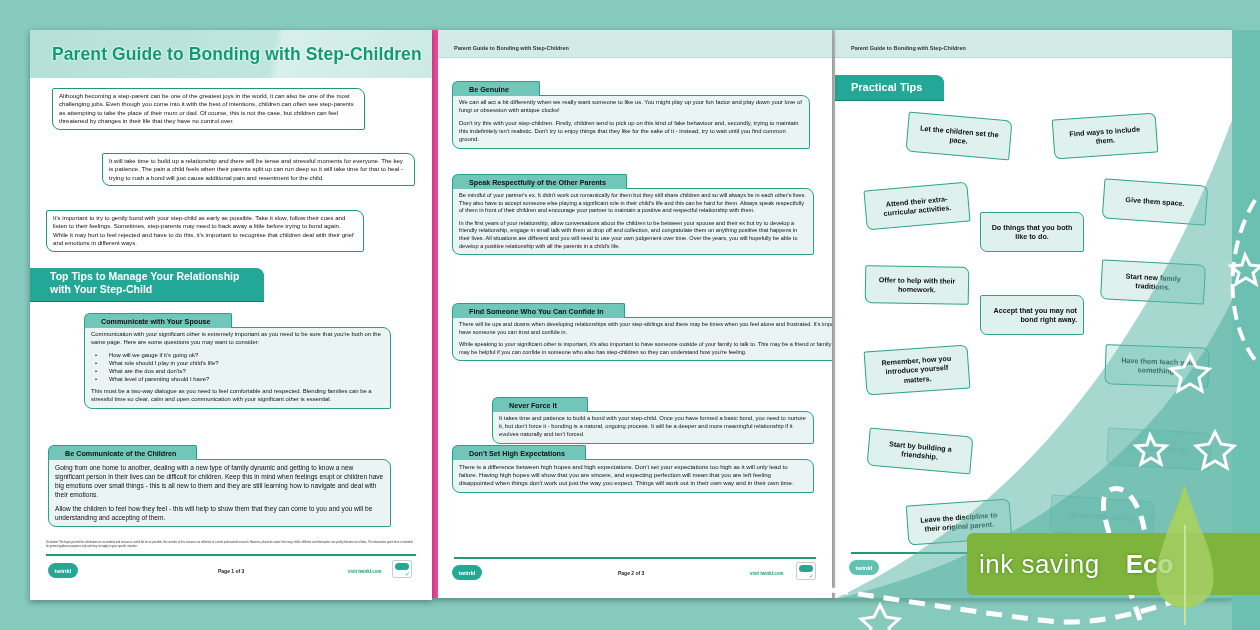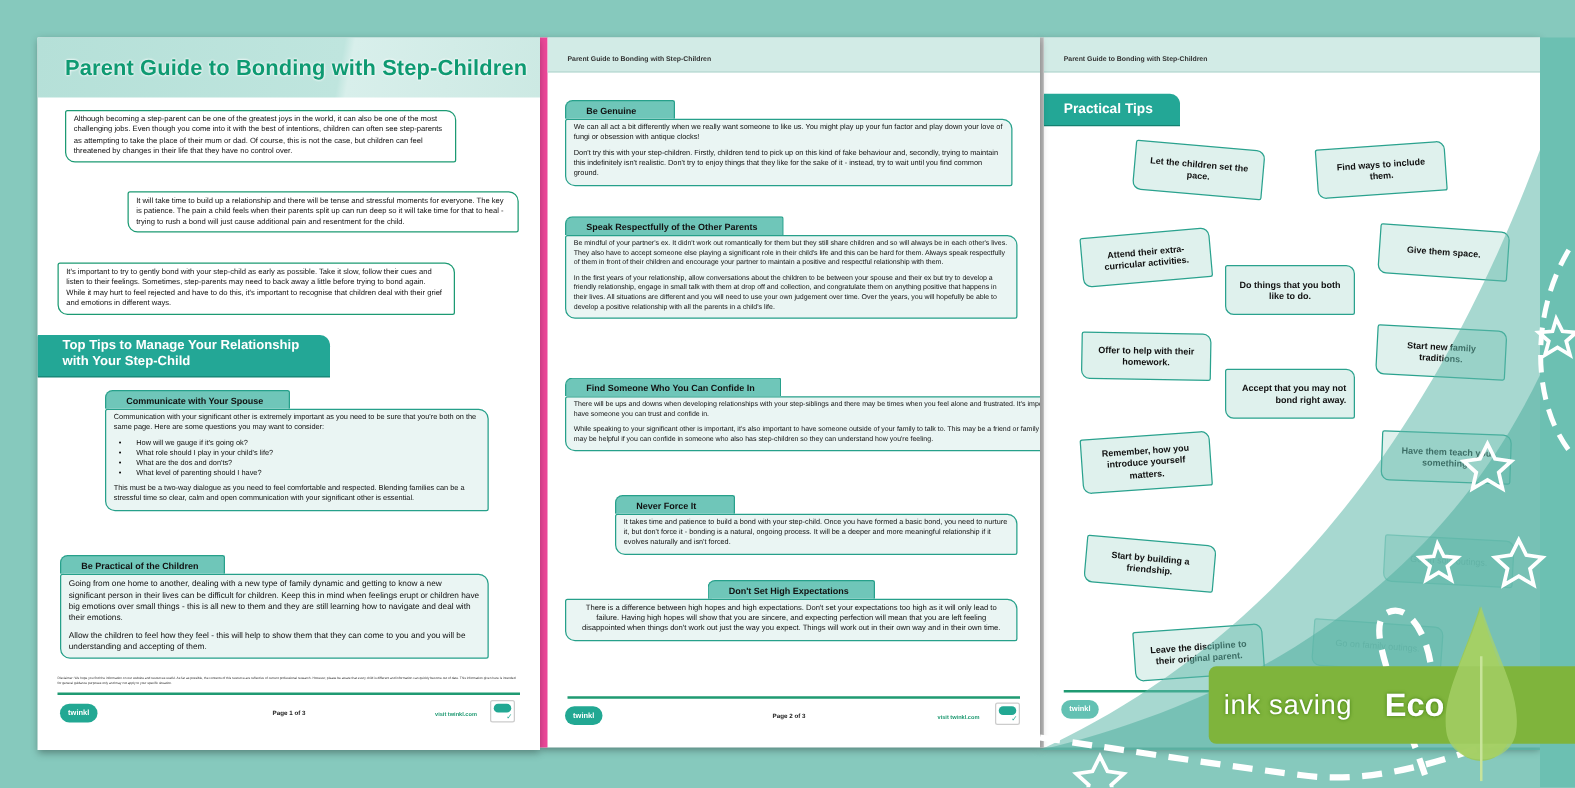--- a/index.html
+++ b/index.html
@@ -129,21 +129,21 @@
   
   .deco { position: absolute; pointer-events: none; }
   .eco-banner {
     position: absolute; left: 967px; top: 533px; width: 293px; height: 62px;
     background: #7fb43c;
     border-radius: 6px 0 0 6px;
     z-index: 20;
     display: flex; align-items: center;
   }
   .eco-text {
-    font-size: 22px; color: #fff; padding-left: 12px; letter-spacing: 0.5px;
+    font-size: 26px; color: #fff; padding-left: 12px; letter-spacing: 0.5px;
     text-shadow: 0 0 3px #3f7a10;
     text-align: right;
   }
   .eco-label {
     font-size: 26px; font-weight: bold; color: #fff; margin-left: 26px;
     position: relative; z-index: 2;
     text-shadow: 0 0 3px #3f7a10;
   }
 </style>
 </head>
@@ -171,21 +171,21 @@
         <li>How will we gauge if it's going ok?</li>
         <li>What role should I play in your child's life?</li>
         <li>What are the dos and don'ts?</li>
         <li>What level of parenting should I have?</li>
       </ul>
       <p>This must be a two-way dialogue as you need to feel comfortable and respected. Blending families can be a stressful time so clear, calm and open communication with your significant other is essential.</p>
     </div>
   </div>
 
   <div class="tip" style="left:18px; top:412px; width:343px;">
-    <div class="tip-head">Be Practical of the Children</div>
+    <div class="tip-head">Be Communicate of the Children</div>
     <div class="tip-body" style="font-size:6.6px; line-height:9px;">
       <p>Going from one home to another, dealing with a new type of family dynamic and getting to know a new significant person in their lives can be difficult for children. Keep this in mind when feelings erupt or children have big emotions over small things - this is all new to them and they are still learning how to navigate and deal with their emotions.</p>
       <p>Allow the children to feel how they feel - this will help to show them that they can come to you and you will be understanding and accepting of them.</p>
     </div>
   </div>
 
   <div class="disclaimer">Disclaimer: We hope you find the information on our website and resources useful. As far as possible, the contents of this resource are reflective of current professional research. However, please be aware that every child is different and information can quickly become out of date. This information given here is intended for general guidance purposes only and may not apply to your specific situation.</div>
   <div class="footer-line" style="top:524px;"></div>
   <div class="twinkl-logo" style="left:18px; top:533px;">twinkl</div>
   <div class="page-num" style="left:188px; top:538px;">Page 1 of 3</div>
@@ -220,21 +220,21 @@
     </div>
   </div>
 
   <div class="tip" style="left:14px; top:364px; width:362px;padding-left:40px;">
     <div class="tip-head" style="padding-right:30px;">Never Force It</div>
     <div class="tip-body" style="font-size:5.8px; line-height:7.9px;">
       <p>It takes time and patience to build a bond with your step-child. Once you have formed a basic bond, you need to nurture it, but don't force it - bonding is a natural, ongoing process. It will be a deeper and more meaningful relationship if it evolves naturally and isn't forced.</p>
     </div>
   </div>
 
-  <div class="tip" style="left:14px; top:432px; width:362px;text-align:center;">
+  <div class="tip" style="left:14px; top:412px; width:362px;">
     <div class="tip-head">Don't Set High Expectations</div>
     <div class="tip-body" style="font-size:6.1px; line-height:8.2px;">
       <p>There is a difference between high hopes and high expectations. Don't set your expectations too high as it will only lead to failure. Having high hopes will show that you are sincere, and expecting perfection will mean that you are left feeling disappointed when things don't work out just the way you expect. Things will work out in their own way and in their own time.</p>
     </div>
   </div>
 
   <div class="footer-line" style="top:527px;"></div>
   <div class="twinkl-logo" style="left:14px; top:535px;">twinkl</div>
   <div class="page-num" style="left:180px; top:540px;">Page 2 of 3</div>
   <div class="visit-link" style="left:312px; top:541px;">visit twinkl.com</div>

